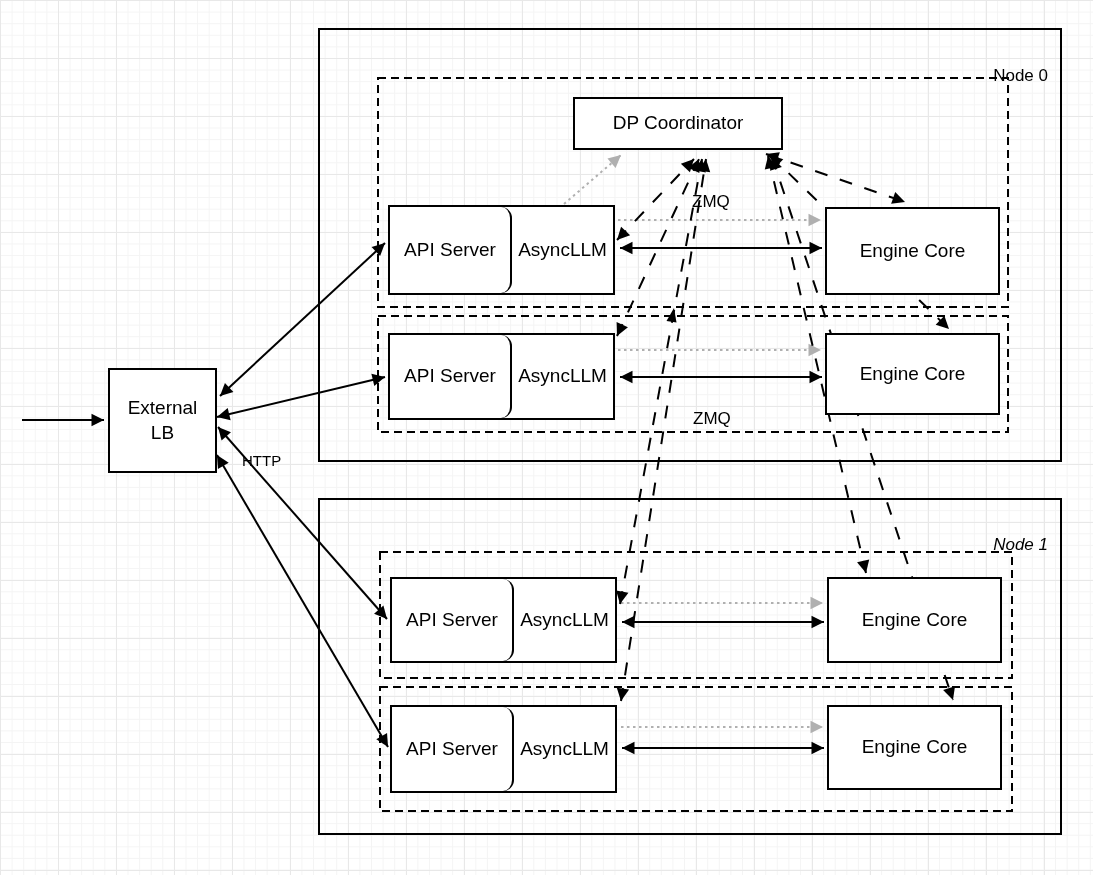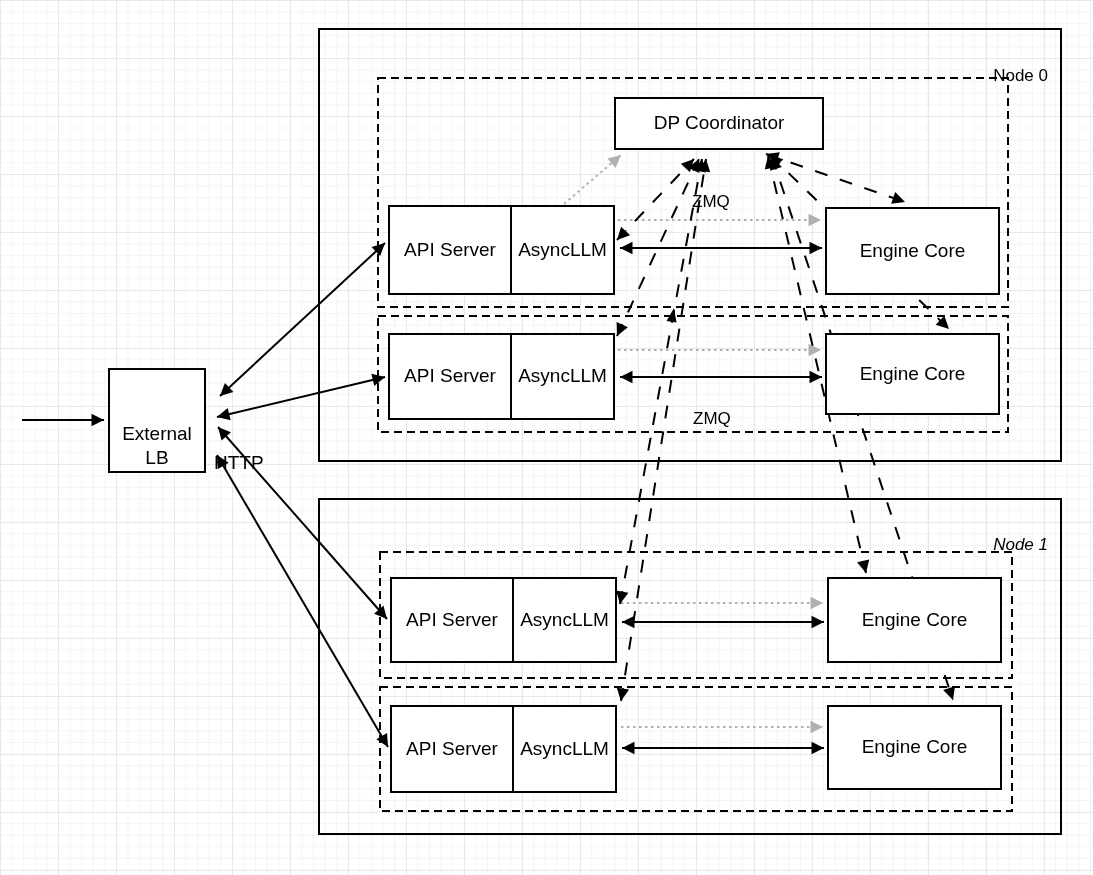--- a/index.html
+++ b/index.html
@@ -19,21 +19,21 @@
   }
   svg.edges{position:absolute;left:0;top:0;z-index:1;}
   .shape{
     position:absolute;z-index:2;box-sizing:border-box;
     background:#ffffff;border:2px solid #000;
     display:flex;align-items:center;justify-content:center;
     font-size:19px;line-height:1.3;text-align:center;
   }
   .shape.split{padding:0;align-items:stretch;}
   .split .cell{display:flex;align-items:center;justify-content:center;}
-  .split .cell-left{width:120px;border-right:2px solid #000;}
+  .split .cell-left{width:120px;border-right:2px solid #000;border-radius:11px;}
   .split .cell-right{flex:1;border-radius:31px;}
   .floating-label{
     position:absolute;z-index:3;font-size:17px;line-height:1.1;
     background:transparent;white-space:nowrap;margin-top:23px;
   }
   .node-label{text-align:right;}
   .edge-label{text-align:left;}
   .lb-text span{display:block;}
 </style>
 </head>
@@ -86,28 +86,28 @@
       <line x1="217" y1="417" x2="385" y2="377" marker-start="url(#ab)" marker-end="url(#ab)"></line>
       <line x1="218" y1="427" x2="387" y2="619" marker-start="url(#ab)" marker-end="url(#ab)"></line>
       <line x1="217" y1="455" x2="388" y2="747" marker-start="url(#ab)" marker-end="url(#ab)"></line>
       <line x1="620" y1="248" x2="822" y2="248" marker-start="url(#ab)" marker-end="url(#ab)"></line>
       <line x1="620" y1="377" x2="822" y2="377" marker-start="url(#ab)" marker-end="url(#ab)"></line>
       <line x1="622" y1="622" x2="824" y2="622" marker-start="url(#ab)" marker-end="url(#ab)"></line>
       <line x1="622" y1="748" x2="824" y2="748" marker-start="url(#ab)" marker-end="url(#ab)"></line>
     </g>
   </svg>
 
-  <div class="shape lb-text" style="left:108px;top:368px;width:98px;height:105px;align-items:flex-end;">
+  <div class="shape lb-text" style="left:108px;top:368px;width:109px;height:105px;">
     <div>
       <span>External</span>
       <span>LB</span>
     </div>
   </div>
 
-  <div class="shape" style="left:614px;top:97px;width:210px;height:53px;">
+  <div class="shape" style="left:573px;top:97px;width:210px;height:53px;">
     <span>DP Coordinator</span>
   </div>
 
   <div class="shape split" style="left:388px;top:205px;width:227px;height:90px;">
     <div class="cell cell-left">
         <span>API Server</span>
       </div>
     <div class="cell cell-right">
         <span>AsyncLLM</span>
       </div>
@@ -149,15 +149,15 @@
       </div>
   </div>
   <div class="shape" style="left:827px;top:705px;width:175px;height:85px;">
     <span>Engine Core</span>
   </div>
 
   <div class="floating-label node-label" style="left:948px;top:44px;width:100px;">Node 0</div>
   <div class="floating-label node-label" style="left:948px;top:513px;width:100px;font-style:italic;">Node 1</div>
   <div class="floating-label edge-label" style="left:692px;top:170px;width:80px;font-size:17px;">ZMQ</div>
   <div class="floating-label edge-label" style="left:693px;top:387px;width:80px;font-size:17px;">ZMQ</div>
-  <div class="floating-label edge-label" style="left:214px;top:430px;width:80px;font-size:19px;">HTTP</div>
+  <div class="floating-label edge-label" style="left:242px;top:430px;width:80px;font-size:15px;">HTTP</div>
 
 </div>
 
 </body></html>

